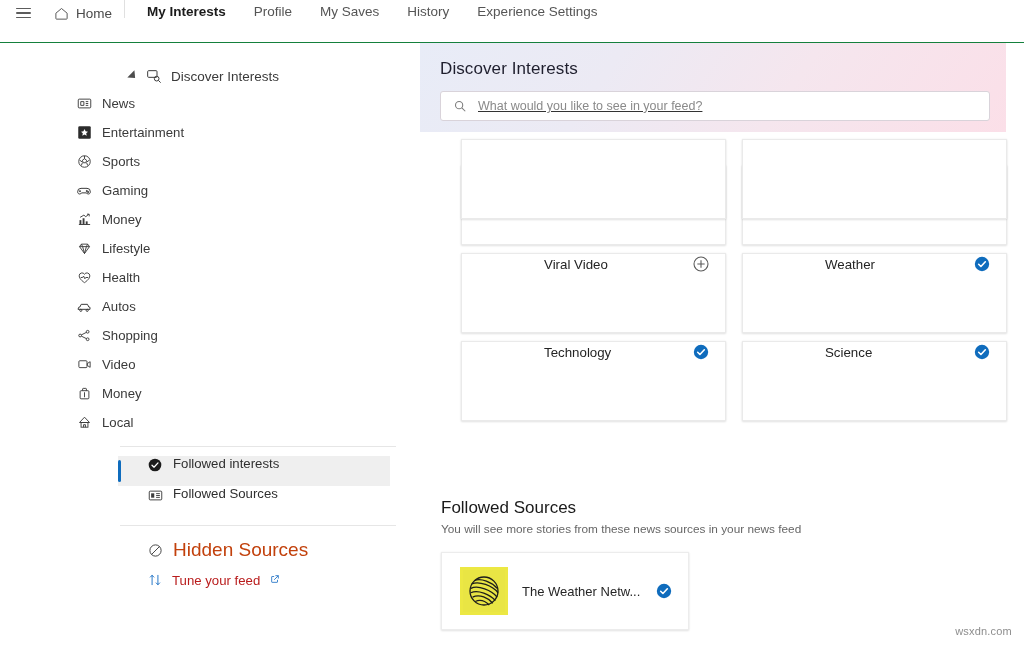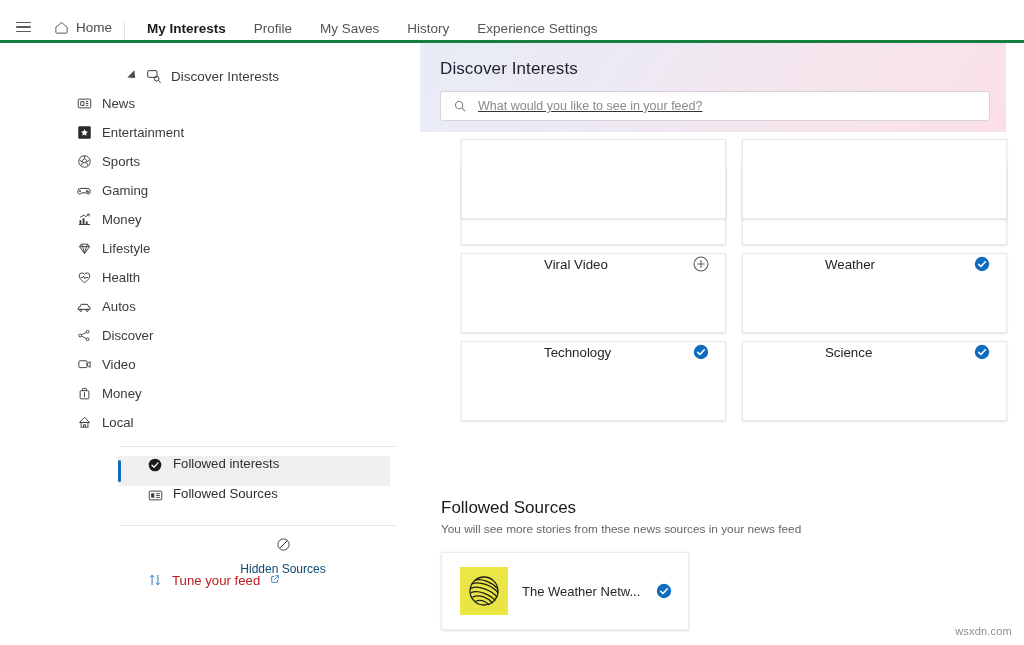--- a/index.html
+++ b/index.html
@@ -8,24 +8,24 @@
     background: #ffffff;
     font-family: "Liberation Sans", sans-serif;
     overflow: hidden;
   }
   body { position: relative; }
 
   
   .topnav {
     height: 43px;
     display: flex;
-    align-items: flex-end;
+    align-items: flex-start;
     padding-left: 10px;
     background: #ffffff;
-    border-bottom: 3px solid #15803d;
+    border-bottom: 1px solid #15803d;
     position: relative;
     z-index: 40;
   }
   .hamburger {
     width: 26px; height: 26px;
     display: flex; flex-direction: column; justify-content: center;
     align-items: center; gap: 3px;
     cursor: pointer; margin-right: 12px;
   }
   .hamburger span { display:block; width: 15px; height: 1.5px; background: #5c5c5c; border-radius: 1px;}
@@ -77,21 +77,21 @@
     position: relative;
     display: flex; gap: 9px;
     height: 30px; font-size: 13.2px; color: #2f2f2f;
     padding-left: 146px; cursor: pointer;
   }
   .sb-row.selected { background: #efefef; margin-left: 118px; padding-left: 28px; width: 272px;}
   .sb-row.selected .selbar {
     position:absolute; left: 0; top: 4px; bottom: 4px; width: 3px;
     background: #0f6cbd; border-radius: 2px;
   }
-  .sb-plain { display:flex; align-items:center; gap:9px; height:30px; font-size:12px; color:#0c4a6e; padding-left:146px; cursor:pointer;flex-direction:column; }
+  .sb-plain { display:flex; align-items:center; gap:9px; height:30px; font-size:19px; color:#c2410c; padding-left:146px; cursor:pointer; }
   .sb-link { display:flex; align-items:center; gap:8px; height:30px; font-size:13.2px; color:#b91c1c; padding-left:146px; cursor:pointer; }
   .sb-link .ic { color:#1a6fc4; }
   .ext { font-size: 10px; margin-left: 2px; color:#1a6fc4;}
 
   
   .main {
     flex: 1 1 auto;
     position: relative;
     overflow: hidden;
     background: #fff;
@@ -294,21 +294,21 @@
 
     <div class="sb-item">
       <span class="ic">
         <svg width="15" height="15" viewBox="0 0 24 24" fill="none" stroke="#3c3c3c" stroke-width="1.5">
           <circle cx="5" cy="12" r="2.2"></circle>
             <circle cx="17" cy="6" r="2.2"></circle>
             <circle cx="17" cy="18" r="2.2"></circle>
           <path d="M7 11l8-4M7 13l8 4"></path>
         </svg>
       </span>
-      <span>Discover</span>
+      <span>Shopping</span>
     </div>
 
     <div class="sb-item">
       <span class="ic">
         <svg width="15" height="15" viewBox="0 0 24 24" fill="none" stroke="#3c3c3c" stroke-width="1.5">
           <rect x="3" y="6" width="13" height="11" rx="1.5"></rect>
             <path d="M16.5 10.5 21 7.5v9l-4.5-3z"></path>
         </svg>
       </span>
       <span>Video</span>

